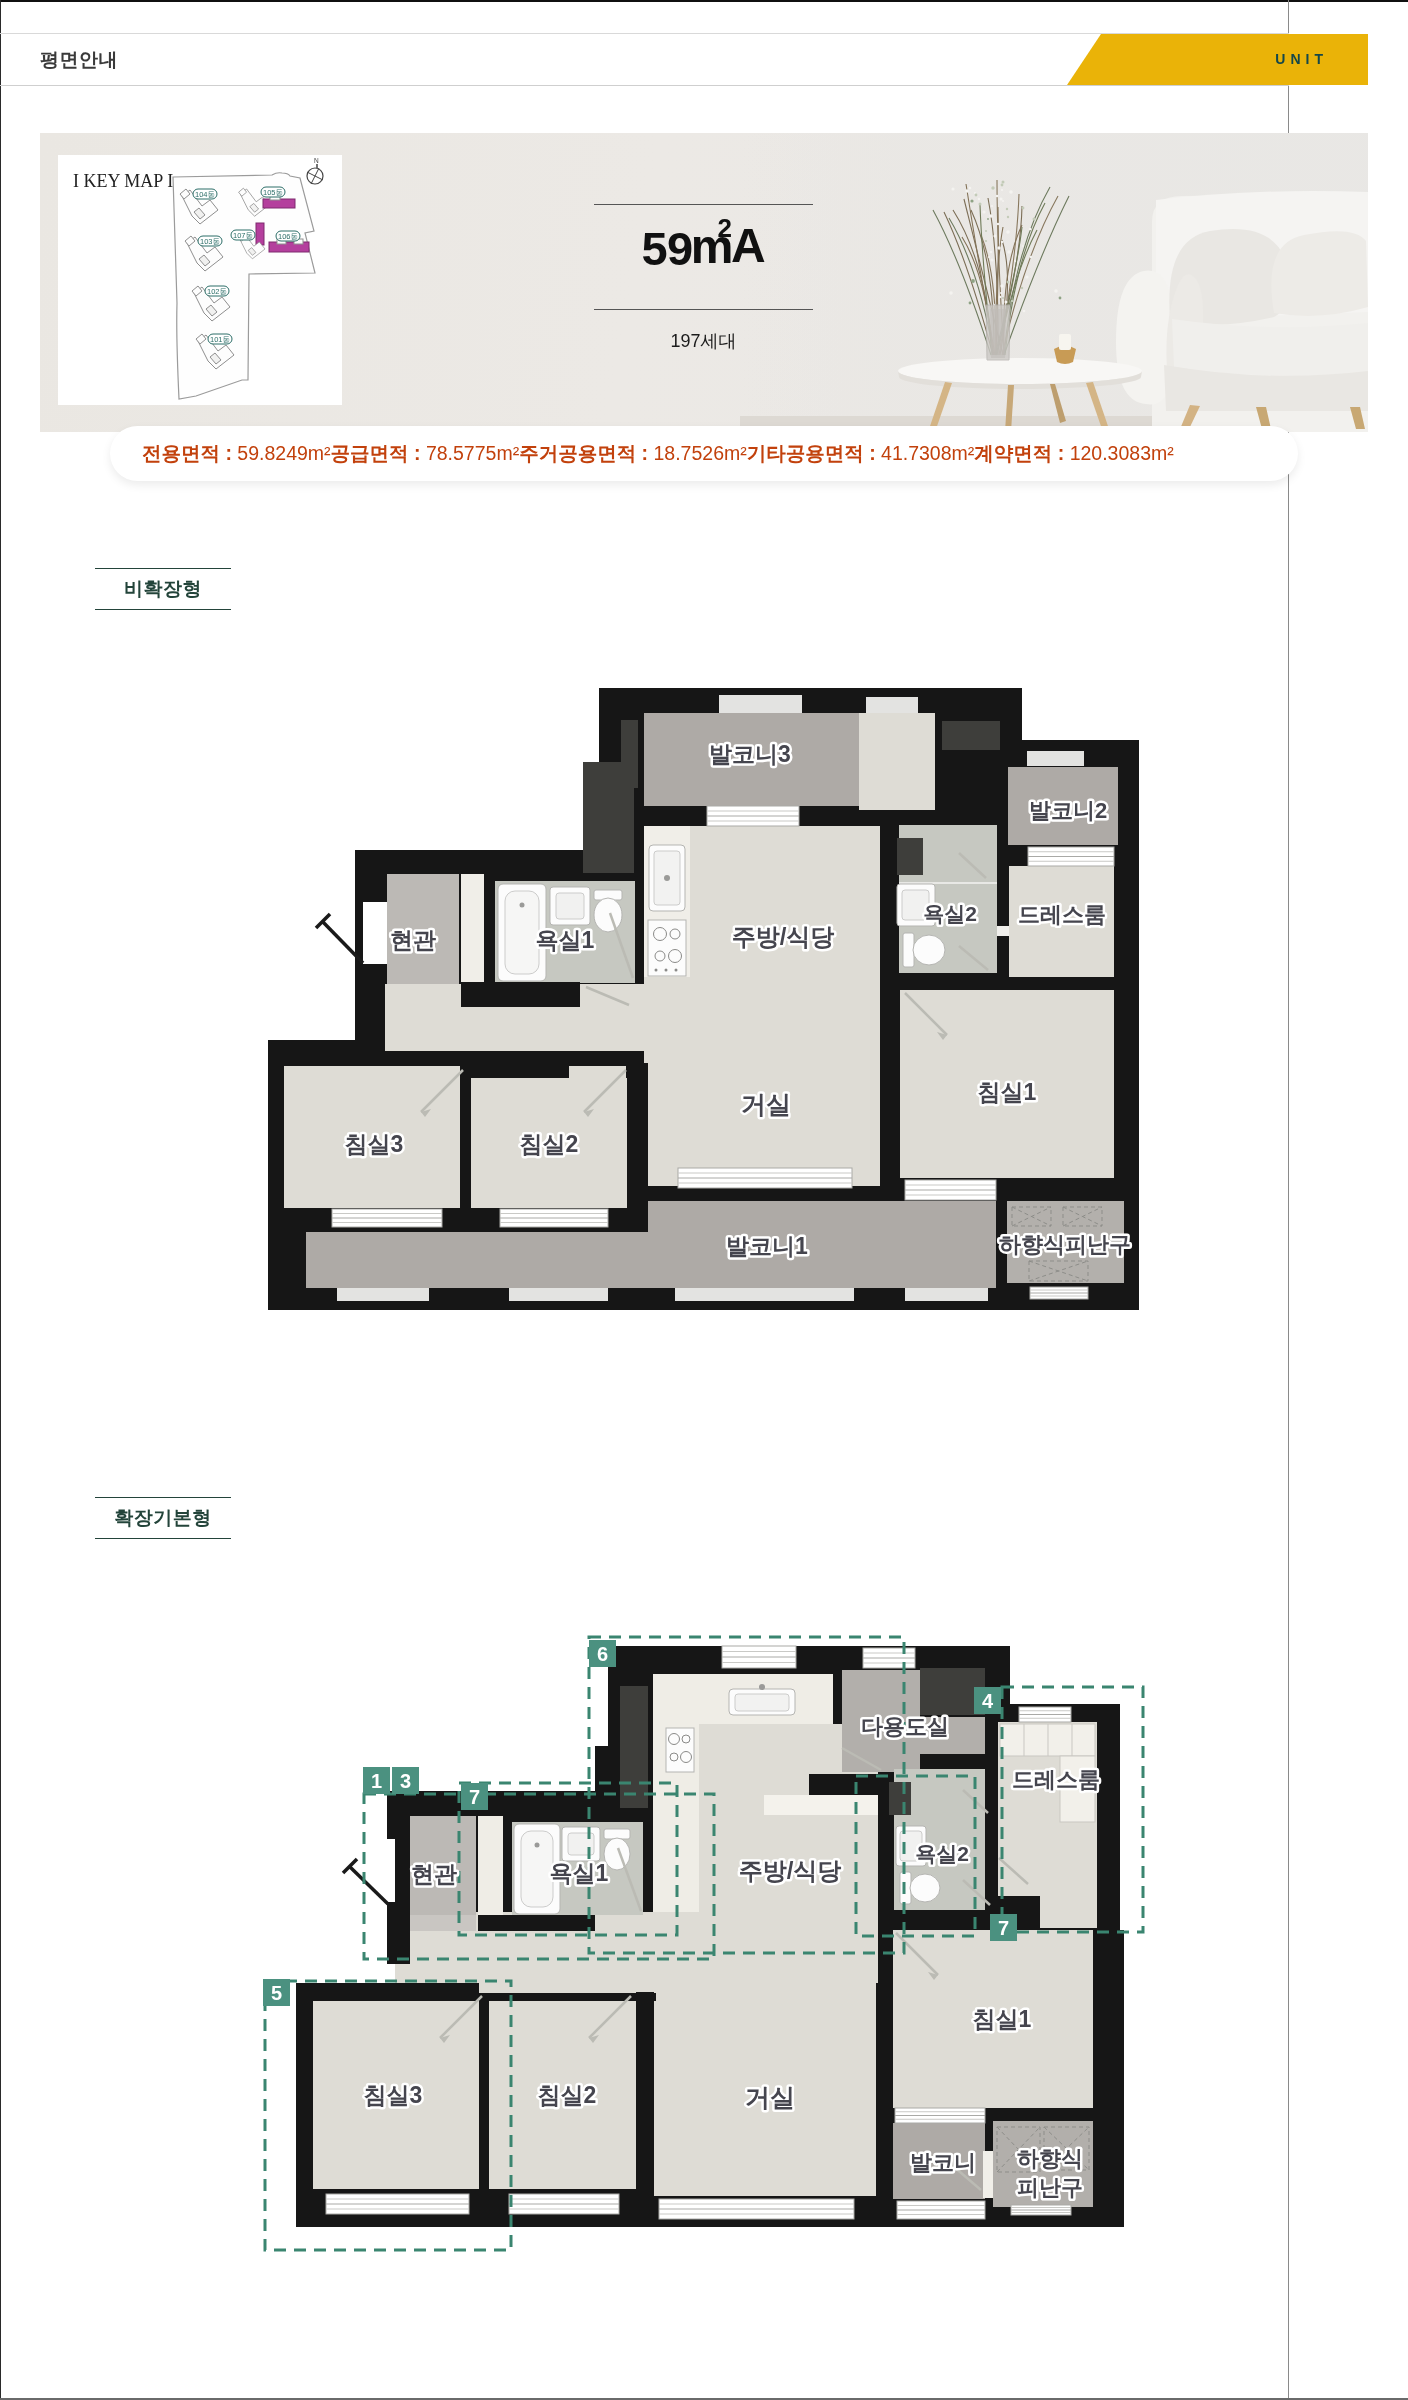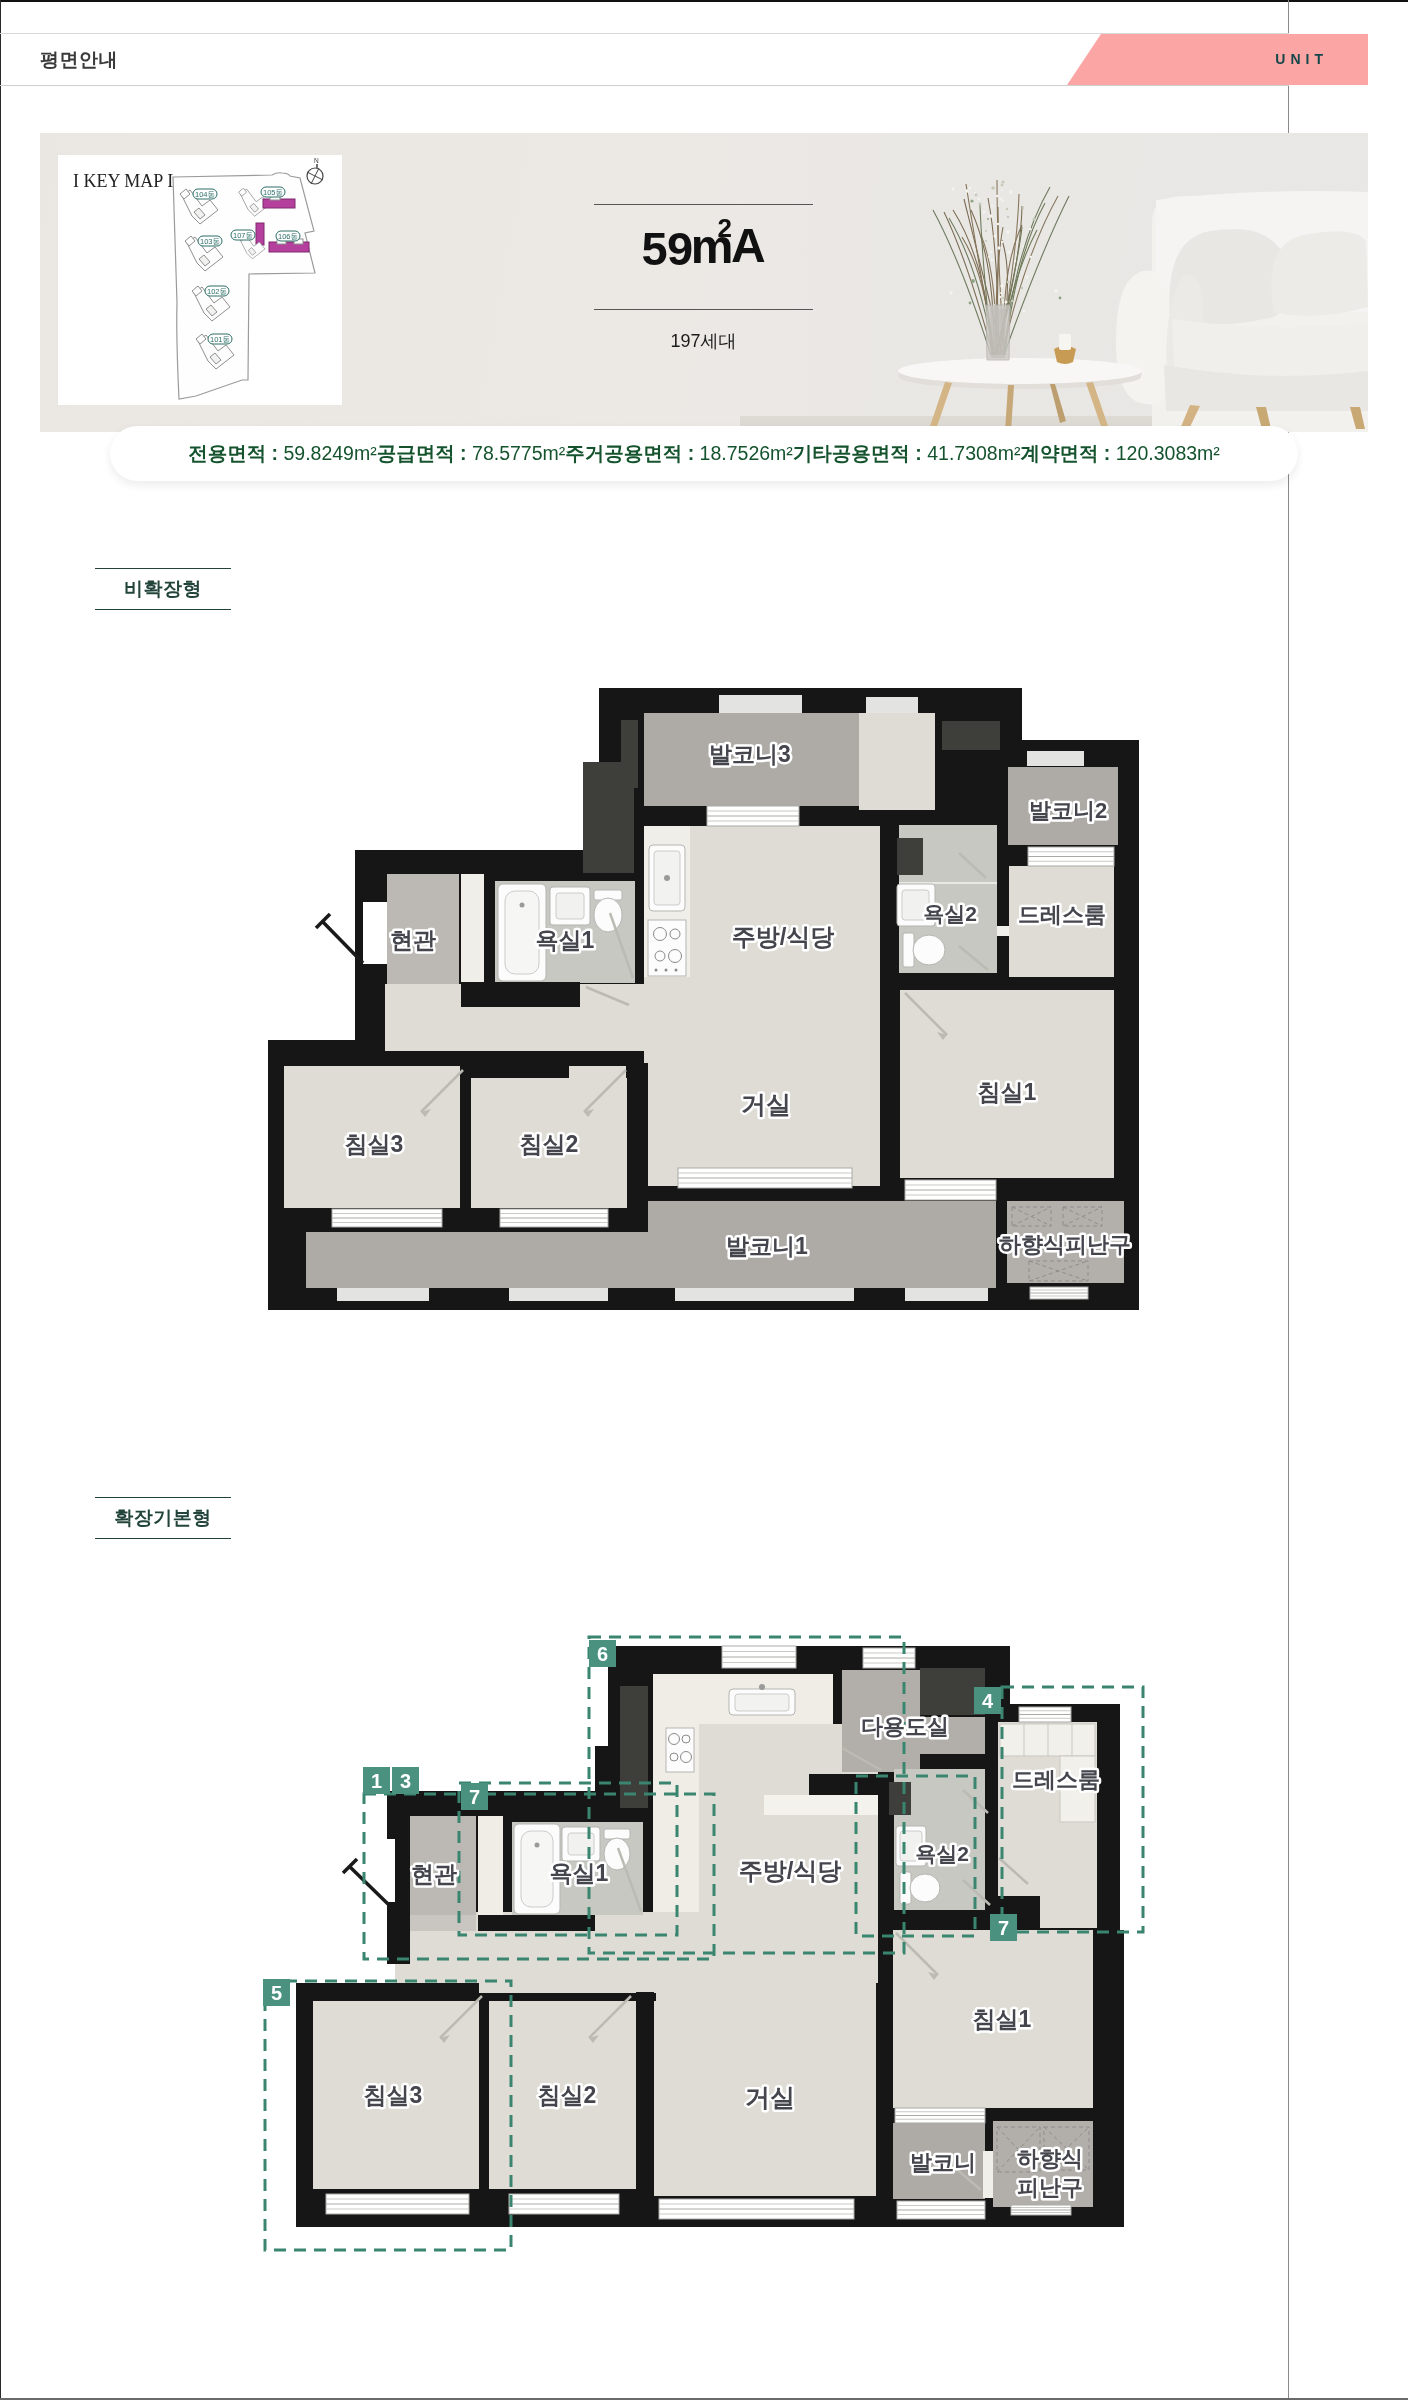--- a/index.html
+++ b/index.html
@@ -4,36 +4,36 @@
 <style>
 html,body{margin:0;padding:0;}
 body{width:1408px;height:2400px;position:relative;background:#fff;
   font-family:"Liberation Sans",sans-serif;overflow:hidden;}
 .page{position:absolute;left:0;top:0;width:1289px;height:2400px;}
 .edge{position:absolute;background:#333;}
 
 .hline1{position:absolute;left:0px;right:0px;top:33px;height:1px;background:#d9d9d9;}
 .hline2{position:absolute;left:0px;right:0px;top:85px;height:1px;background:#cfcfcf;}
 .htitle{position:absolute;left:40px;top:47px;font-size:19px;font-weight:bold;color:#3a3a3a;letter-spacing:0.5px;}
-.uband{position:absolute;top:34px;height:51px;left:1067px;width:301px;background:#fca5a5;
+.uband{position:absolute;top:34px;height:51px;left:1067px;width:301px;background:#eab308;
   clip-path:polygon(34px 0,100% 0,100% 100%,0 100%);}
 .uband span{position:absolute;right:40px;top:17px;font-size:14px;font-weight:bold;color:#14474a;letter-spacing:5px;}
 
 .hero{position:absolute;left:40px;top:133px;width:1328px;height:299px;overflow:hidden;
   background:linear-gradient(100deg,#eae7e2 0%,#ece9e5 45%,#e9e8e6 100%);}
 .keymap{position:absolute;left:18px;top:22px;width:284px;height:250px;background:#fff;}
 .kmtitle{position:absolute;left:15px;top:16px;font-family:"Liberation Serif",serif;font-size:18px;color:#222;letter-spacing:0px;}
 .titleblock{position:absolute;left:516px;top:0px;width:295px;height:299px;}
 .tline{position:absolute;left:38px;width:219px;height:1px;background:#555;}
 .bigtitle{position:absolute;left:0;top:215px;width:100%;color:#111;}
 .cnt{position:absolute;left:0;top:318px;width:295px;text-align:center;font-size:18px;color:#1b1b1b;}
 
 .pill{position:absolute;left:110px;top:426px;width:1188px;height:55px;border-radius:28px;background:#fff;
-  box-shadow:0 4px 10px rgba(0,0,0,0.08);display:flex;align-items:center;justify-content:center;
-  padding:0 32px;box-sizing:border-box;font-size:19.5px;color:#14532d;}
+  box-shadow:0 4px 10px rgba(0,0,0,0.08);display:flex;align-items:center;justify-content:flex-start;
+  padding:0 32px;box-sizing:border-box;font-size:19.5px;color:#c2410c;}
 .pill b{font-weight:bold;}
 
 .sec{position:absolute;left:95px;width:136px;text-align:center;color:#23443a;}
 .sec .l{height:1px;background:#23443a;}
 .sec .t{font-size:19px;font-weight:bold;padding:8px 0;line-height:24px;letter-spacing:0.5px;text-align:center;}
 svg{position:absolute;}
 </style>
 </head>
 <body>
 <div class="page">

